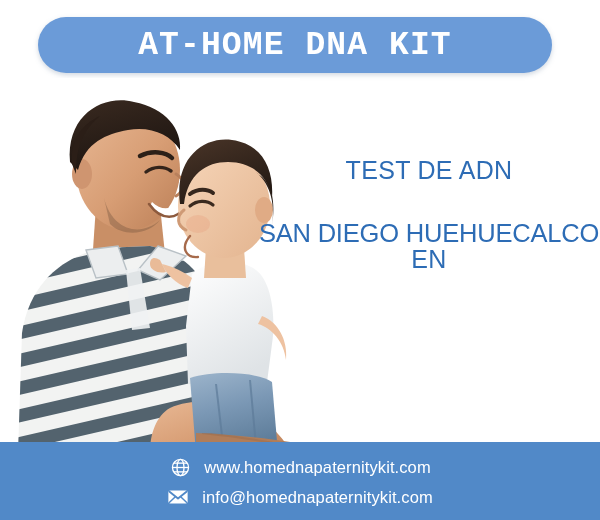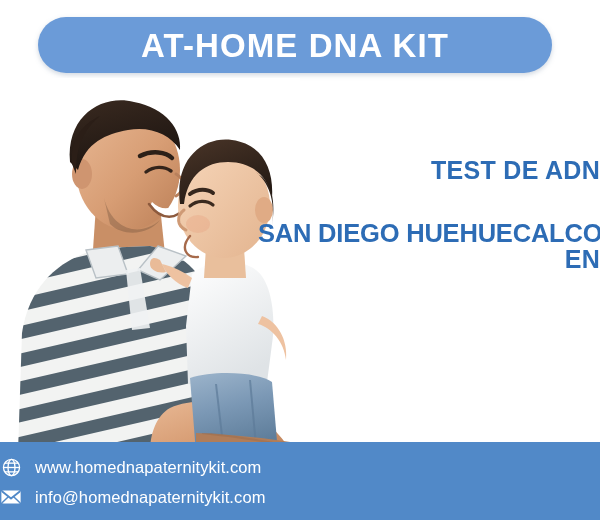--- a/index.html
+++ b/index.html
@@ -17,20 +17,21 @@
     background: #ffffff;
     overflow: hidden;
   }
 
   
   .header-band {
     position: absolute;
     left: 0; top: 0;
     width: 600px;
     height: 88px;
+    font-family: Liberation Mono, monospace;
   }
   .title-pill {
     position: absolute;
     left: 38px;
     top: 17px;
     width: 514px;
     height: 56px;
     background: #6b9bd8;
     border-radius: 28px;
     box-shadow: 0 2px 5px rgba(120,140,165,0.35);
@@ -63,22 +64,22 @@
   
   .headline-block {
     position: absolute;
     left: 258px;
     top: 158px;
     width: 342px;
   }
   .headline-line {
     color: #2d6cb5;
     font-size: 25px;
-    font-weight: bold;
-    text-align: right;
+    font-weight: normal;
+    text-align: center;
     letter-spacing: 0.3px;
     line-height: 1;
     white-space: nowrap;
   }
   .hl-1 { margin-bottom: 38px; }
   .hl-2 { margin-bottom: 38px; }
   .hl-3 { font-size: 25.5px; letter-spacing: -0.2px; }
 
   
   .footer {
@@ -87,20 +88,21 @@
     bottom: 0;
     width: 600px;
     height: 78px;
     background: #5189c8;
   }
   .footer-row {
     position: absolute;
     left: 0; right: 0;
     display: flex;
     align-items: center;
+    justify-content: center;
     color: #ffffff;
   }
   .row-top { top: 14px; }
   .row-bottom { top: 44px; }
   .contact-item {
     display: flex;
     align-items: center;
     white-space: nowrap;
   }
   .contact-item + .contact-item { margin-left: 34px; margin-top: 29px; }

